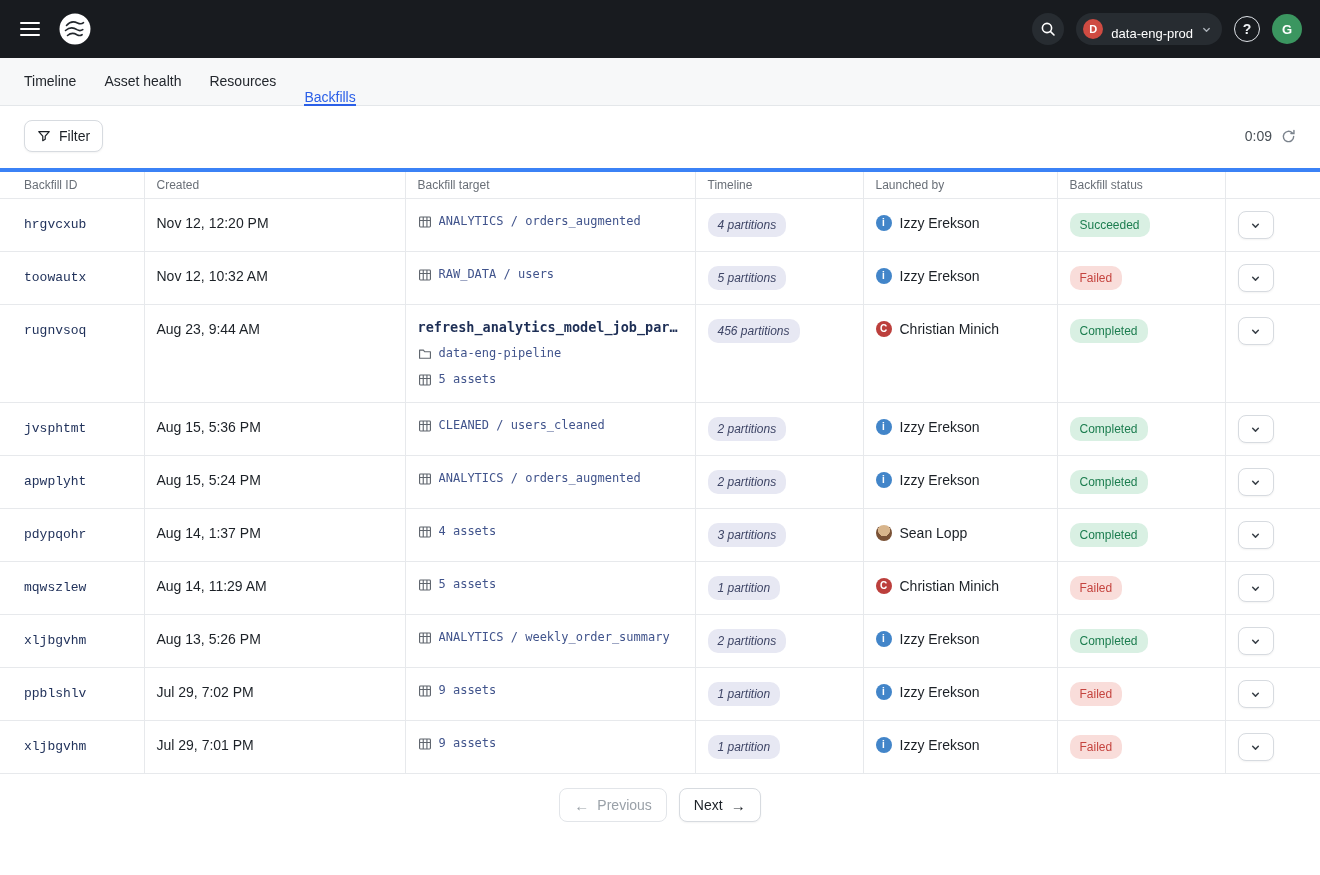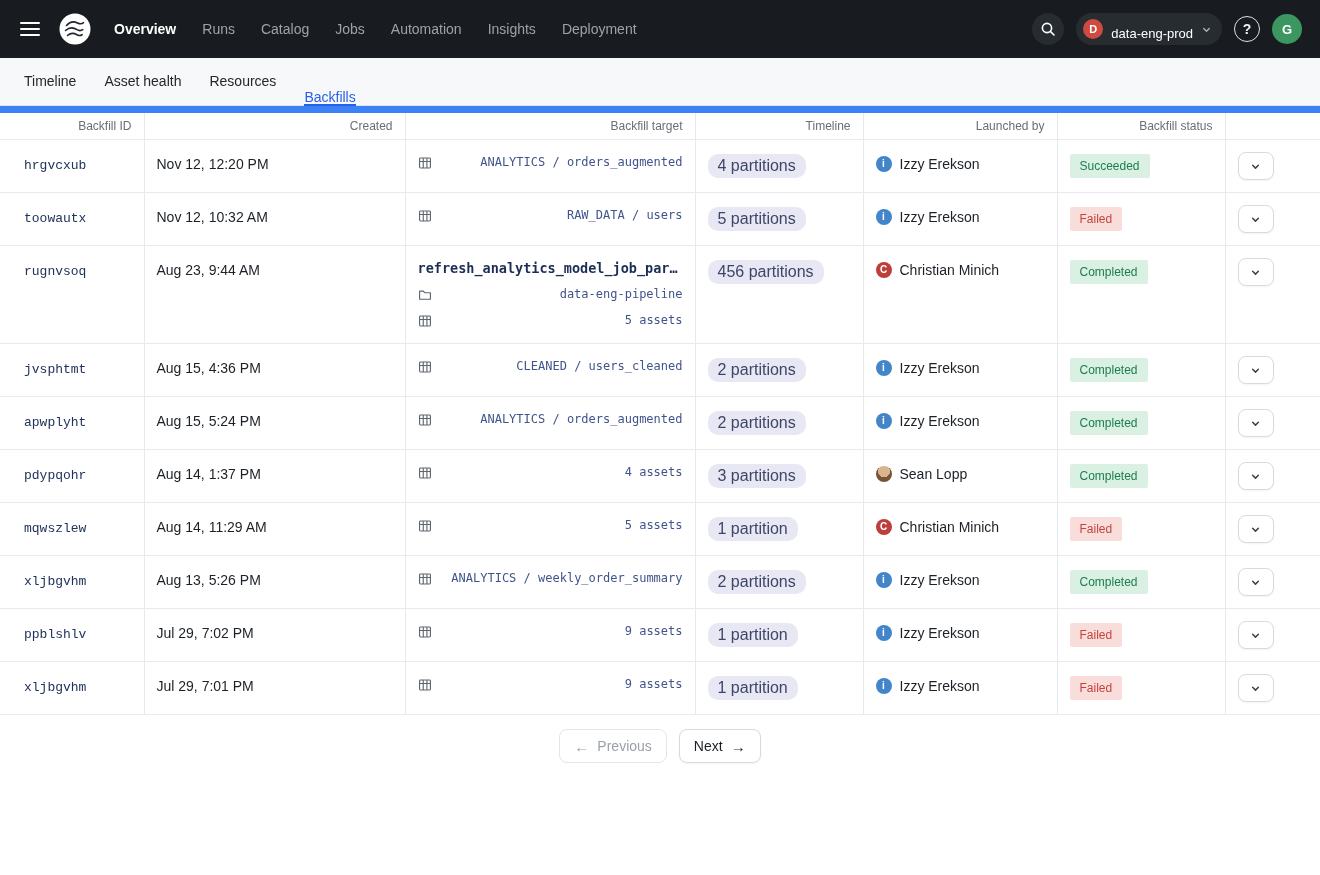--- a/index.html
+++ b/index.html
@@ -84,59 +84,59 @@
     background: #fff; border: 1px solid #d7dbe0; border-radius: 8px;
     padding: 7px 12px; font-size: 14px; color: #1c2127; cursor: pointer;
     box-shadow: 0 1px 2px rgba(0,0,0,.05);
   }
   .timer-wrap { display: flex; align-items: center; gap: 9px; font-size: 14px; color: #495057; }
   .refresh-icon { display: flex; cursor: pointer; }
 
   
   table { width: 100%; border-collapse: collapse; table-layout: fixed; }
   thead th {
-    text-align: right; font-size: 12px; font-weight: 400; color: #696f77;
-    padding: 6px 12px; border-top: 7px solid #3b82f6;
+    text-align: left; font-size: 12px; font-weight: 400; color: #696f77;
+    padding: 6px 12px; border-top: 4px solid #3b82f6;
   }
   th, td { border-bottom: 1px solid #e7e9ec; border-right: 1px solid #e7e9ec; }
   th:last-child, td:last-child { border-right: none; }
   td { padding: 14px 12px; vertical-align: top; font-size: 14px; line-height: 20px; }
   th:first-child, td:first-child { padding-left: 24px; }
   .id-link {
     font-family: Liberation Mono, monospace;
     font-size: 13px; color: var(--id-link, #21325b); cursor: pointer;
   }
   .td-created { color: #1c2127; }
-  .target-line { display: flex; align-items: center; gap: 7px; line-height: 17px; justify-content: space-between; }
+  .target-line { display: flex; align-items: center; gap: 7px; line-height: 17px; }
   .target-line + .target-line { margin-top: 9px; }
   .t-icon { display: flex; flex: none; }
   .t-text {
     font-family: "DejaVu Sans Mono", monospace;
     font-size: 12px; color: var(--link, #41548c); cursor: pointer;
     white-space: nowrap; overflow: hidden; text-overflow: ellipsis;
   }
   .target-line.job-link { margin-bottom: 3px; }
   .target-line.job-link .t-text {
     font-size: 13.5px; font-weight: 700; color: var(--job-link, #1d2e55);
   }
   .pill {
     display: inline-block;
     background: var(--badge-bg, #e7e8f3); color: var(--badge-text, #3e4566);
-    font-size: 16px; line-height: 16px; padding: 4px 10px; border-radius: 10px;
+    font-size: 12px; line-height: 16px; padding: 4px 10px; border-radius: 10px; font-style: italic;
   }
   .launched { display: flex; align-items: center; gap: 8px; }
   .u-avatar {
     width: 16px; height: 16px; border-radius: 50%;
     color: #fff; font-size: 10px; font-weight: 700; font-style: normal;
     display: inline-flex; align-items: center; justify-content: center; flex: none;
   }
   .u-avatar.photo { background: radial-gradient(circle at 50% 32%, #d8b58c 0 44%, #7a5236 45%); }
   .status-badge {
     display: inline-block; font-size: 12px; line-height: 16px;
-    padding: 4px 10px; border-radius: 2px;
+    padding: 4px 10px; border-radius: 10px;
   }
   .status-badge.success { background: var(--success-bg, #d9f0e3); color: var(--success-text, #1c7d4f); }
   .status-badge.failure { background: var(--failure-bg, #f9ddda); color: var(--failure-text, #c5443f); }
   .td-actions { padding: 12px; }
   .row-menu-btn {
     width: 36px; height: 28px; border: 1px solid #d7dbe0; border-radius: 8px;
     background: #fff; display: flex; align-items: center; justify-content: center;
     cursor: pointer; box-shadow: 0 1px 2px rgba(0,0,0,.05);
   }
 
@@ -163,29 +163,20 @@
             <path d="M1 2h18M1 8h18M1 14h18"></path>
           </svg>
       </span>
     </button>
     <span class="logo">
       <svg width="34" height="34" viewBox="0 0 34 34">
         <circle cx="17" cy="17" r="15.5" fill="#ffffff"></circle>
         <path d="M8.5 13.5c3-3.5 7-4.5 11-2.5 2.5 1.2 4.5 1 6-.3M7.5 18.5c3.5-3 8-3.2 11.5-.8 2 1.3 4 1.2 5.8 0M9.5 23.5c2.8-2.4 6.4-2.6 9.4-.8 1.8 1 3.6 1 5.2 0" stroke="#21262c" stroke-width="1.6" fill="none" stroke-linecap="round"></path>
       </svg>
     </span>
-    <nav class="nav-items">
-        <a class="nav-item active">Overview</a>
-        <a class="nav-item">Runs</a>
-        <a class="nav-item">Catalog</a>
-        <a class="nav-item">Jobs</a>
-        <a class="nav-item">Automation</a>
-        <a class="nav-item">Insights</a>
-        <a class="nav-item">Deployment</a>
-      </nav>
     <div class="nav-right">
       <button class="search-btn">
         <span style="display:flex">
           <svg width="16" height="16" viewBox="0 0 16 16" fill="none" stroke="#ffffff" stroke-width="1.6" stroke-linecap="round">
               <circle cx="7" cy="7" r="4.6"></circle>
               <path d="M10.6 10.6 14 14"></path>
             </svg>
         </span>
       </button>
       <button class="deploy-pill">
@@ -204,20 +195,39 @@
     </div>
   </header>
 
   <div class="tabs-bar">
       <div class="tab">Timeline</div>
       <div class="tab">Asset health</div>
       <div class="tab">Resources</div>
       <div class="tab active">Backfills</div>
     </div>
 
+  <div class="toolbar">
+    <button class="filter-btn">
+      <span style="display:flex">
+        <svg width="14" height="14" viewBox="0 0 16 16" fill="none" stroke="#1c2127" stroke-width="1.4" stroke-linejoin="round">
+            <path d="M2 3h12l-4.6 5.2v3.6l-2.8 1.6V8.2z"></path>
+          </svg>
+      </span>
+      <span>Filter</span>
+    </button>
+    <div class="timer-wrap">
+      <span>0:09</span>
+      <span class="refresh-icon">
+        <svg width="15" height="15" viewBox="0 0 16 16" fill="none" stroke="#7a828c" stroke-width="1.5" stroke-linecap="round">
+            <path d="M13.5 8a5.5 5.5 0 1 1-1.6-3.9"></path>
+            <path d="M13.8 1.6v3.2h-3.2"></path>
+          </svg>
+      </span>
+    </div>
+  </div>
 
   <table>
     <colgroup>
       <col style="width:144px">
         <col style="width:261px">
         <col style="width:290px">
       <col style="width:168px">
         <col style="width:194px">
         <col style="width:168px">
         <col>
@@ -330,21 +340,21 @@
           <td class="td-actions">
             <button class="row-menu-btn">
               <svg width="13" height="13" viewBox="0 0 16 16" fill="none" stroke="#3a4148" stroke-width="1.8" stroke-linecap="round" stroke-linejoin="round">
                 <path d="M4.5 6.5 8 10l3.5-3.5"></path>
               </svg>
             </button>
           </td>
         </tr>
         <tr>
           <td class="td-id"><a class="id-link" href="#">jvsphtmt</a></td>
-          <td class="td-created">Aug 15, 4:36 PM</td>
+          <td class="td-created">Aug 15, 5:36 PM</td>
           <td class="td-target">
             <div class="target-line link">
               <span class="t-icon">
                 <svg width="14" height="14" viewBox="0 0 16 16" fill="none" stroke="#60666e" stroke-width="1.3">
                   <rect x="1.8" y="2.3" width="12.4" height="11.4" rx="1"></rect>
                   <path d="M1.8 6.3h12.4M6 2.3v11.4M10.2 2.3v11.4"></path>
                 </svg>
               </span>
               <a class="t-text" href="#">CLEANED / users_cleaned</a>
             </div>

